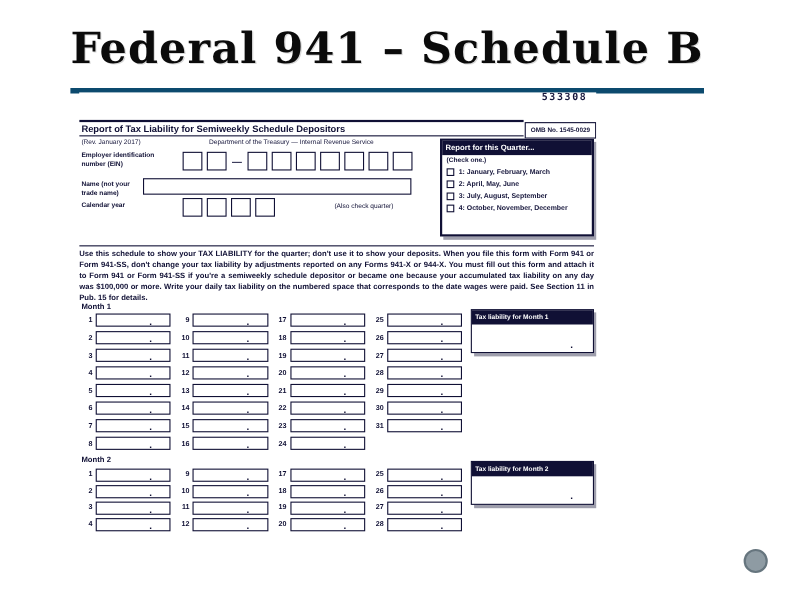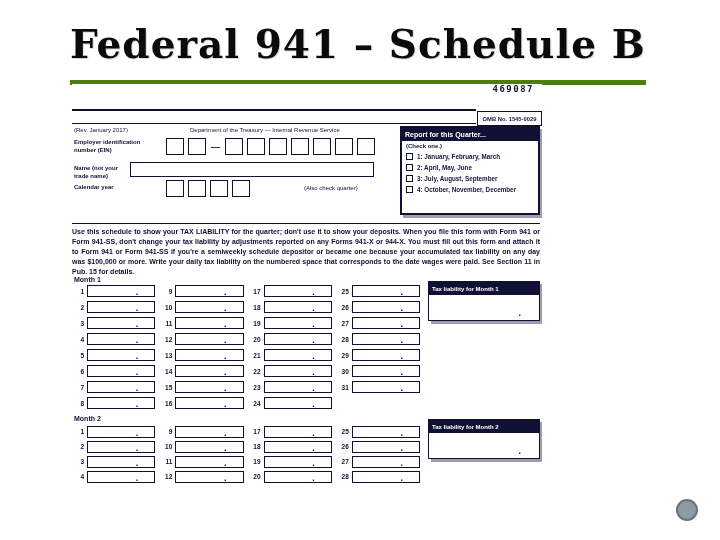--- a/index.html
+++ b/index.html
@@ -1,23 +1,23 @@
 <!DOCTYPE html>
 <html><head>
 <meta charset="utf-8">
 <style>
   * { margin:0; padding:0; box-sizing:border-box; }
   html,body { width:720px; height:540px; }
   body { background:#ffffff; font-family:"Liberation Sans", sans-serif; position:relative; overflow:hidden; }
 
   .slide-title {
-    position:absolute; left:70px; top:24px;
+    position:absolute; left:64px; top:24px;
     font-family:"DejaVu Serif", serif; font-weight:bold;
     font-size:39px; letter-spacing:1px; color:#0b0b0b;
-    border-bottom:5px solid #4d7c0f; padding-bottom:15px; line-height:1.05;
+    border-bottom:5px solid #0c4a6e; padding-bottom:15px; line-height:1.05;
     text-shadow:1px 1px 0 #d9d9d9;
     white-space:nowrap;
   }
 
   .form { position:absolute; left:72px; top:84px; width:470px; height:400px;
           background:#fff; color:#14143a; overflow:hidden; }
 
   .f-code { position:absolute; right:8px; top:0; font-family:"DejaVu Sans Mono", monospace;
             font-size:9px; font-weight:bold; letter-spacing:1.5px; }
   .f-title { position:absolute; left:2px; top:8px; font-size:12.5px; font-weight:bold; color:#101035; }
@@ -81,22 +81,23 @@
   .nav-circle { position:absolute; left:676px; top:499px; width:22px; height:22px; border-radius:50%;
                 background:#8e9ba3; border:2px solid #66757e; }
 </style>
 </head>
 <body>
 
 <div class="slide-title">Federal 941 – Schedule B</div>
 
 <div class="form">
 
-  <div class="f-code">469087</div>
+  <div class="f-code">533308</div>
   <div class="rule1"></div>
+  <div class="f-subtitle">Report of Tax Liability for Semiweekly Schedule Depositors</div>
   <div class="rule2"></div>
   <div class="f-rev">(Rev. January 2017)</div>
   <div class="f-dept">Department of the Treasury — Internal Revenue Service</div>
   <div class="omb">OMB No. 1545-0029</div>
 
   <div class="tiny-label ein-label">Employer identification number (EIN)</div>
   <div class="boxrow ein-row">
     <span class="sbox"></span>
     <span class="sbox"></span>
     <span class="dash">—</span>

